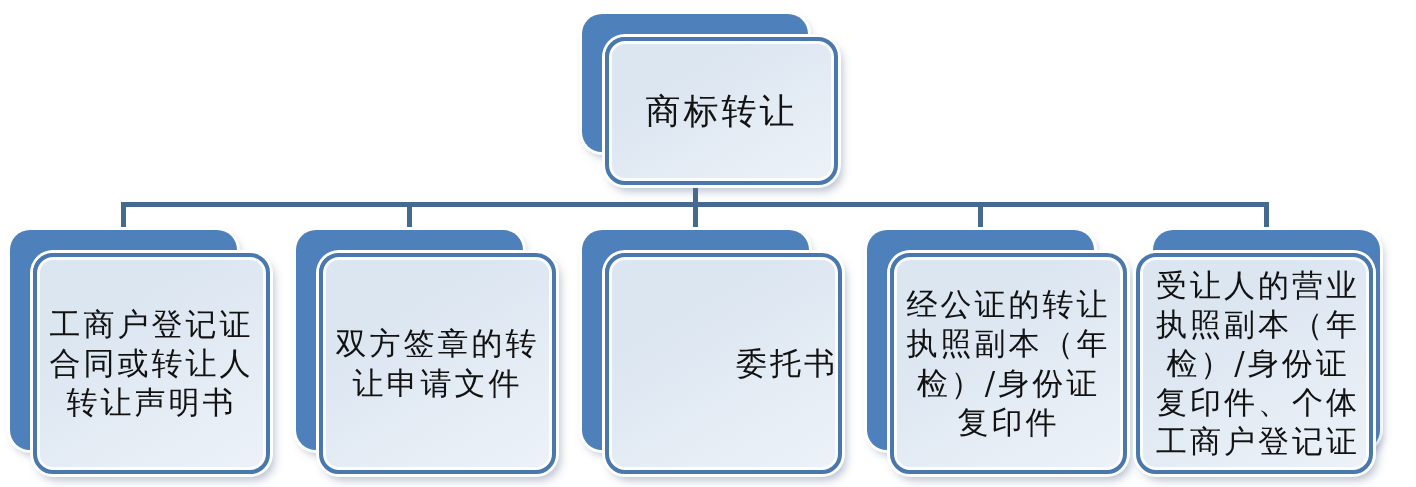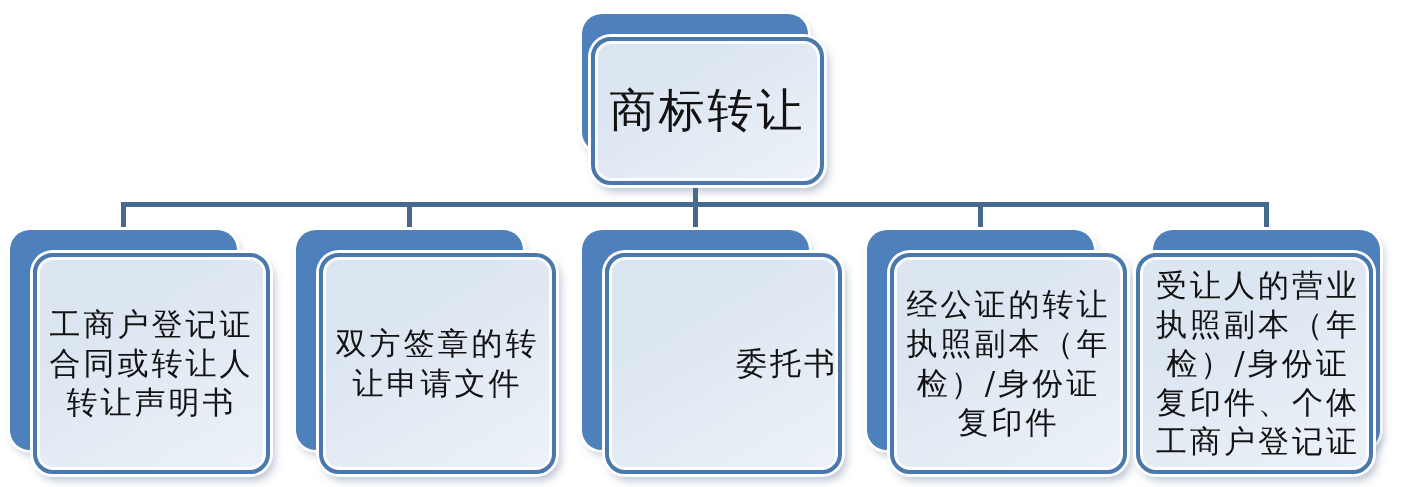--- a/index.html
+++ b/index.html
@@ -55,21 +55,21 @@
     box-sizing: border-box;
   }
   .label {
     white-space: pre-line;
     letter-spacing: 3px;
     line-height: 1.26;
   }
 
   
   .node-root .card-back  { left: 582px; top: 14px;  width: 226px; height: 138px; }
-  .node-root .card-front { left: 591px; top: 37px;  width: 233px; height: 148px; font-size: 46px; }
+  .node-root .card-front { left: 605px; top: 37px;  width: 233px; height: 148px; font-size: 35px; }
 
   
   .child .card-back  { top: 230px; width: 227px; height: 220px; }
   .child .card-front { top: 253px; width: 237px; height: 221px; font-size: 31px; }
 
   .child-0 .card-back { left: 10px;   } .child-0 .card-front { left: 33px;   }
   .child-1 .card-back { left: 296px;  } .child-1 .card-front { left: 319px;  }
   .child-2 .card-back { left: 582px;  } .child-2 .card-front { left: 605px; justify-content: flex-end;  }
   .child-3 .card-back { left: 867px;  } .child-3 .card-front { left: 890px;  }
   .child-4 .card-back { left: 1153px; } .child-4 .card-front { left: 1136px; padding-left: 7px; }

